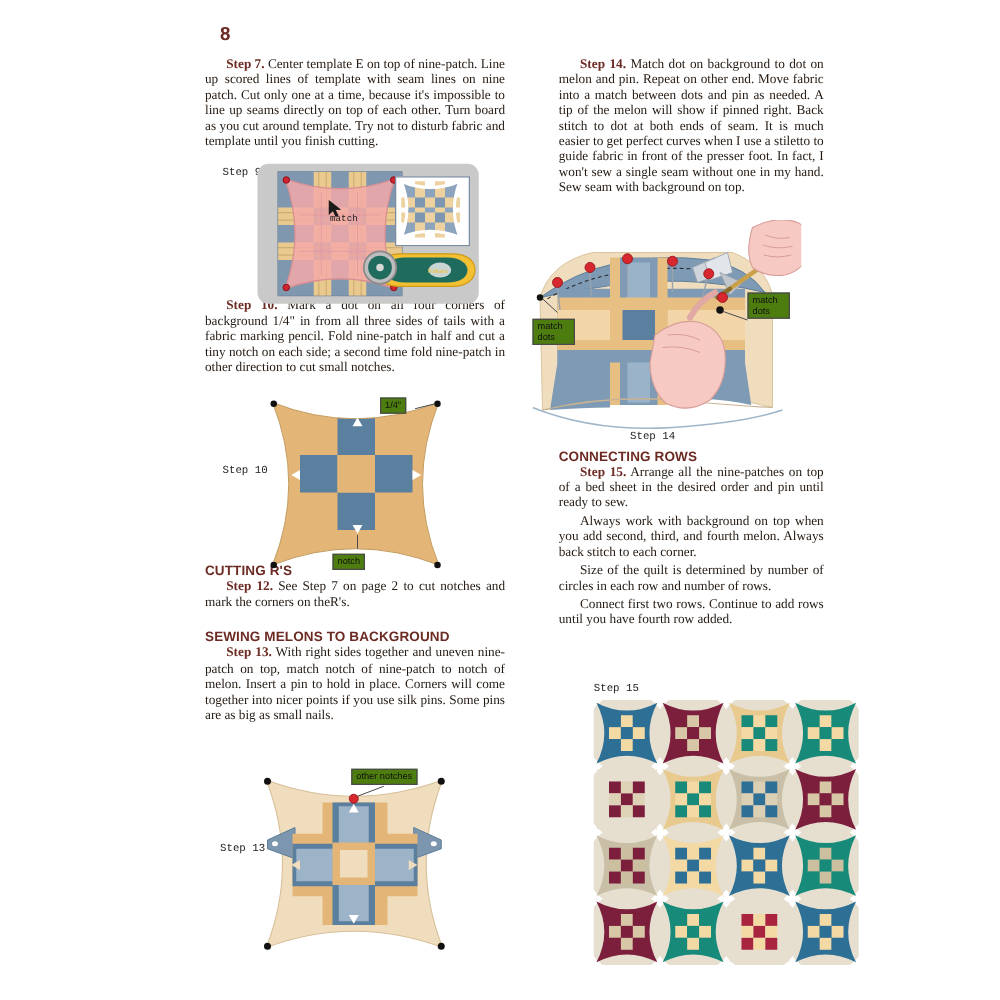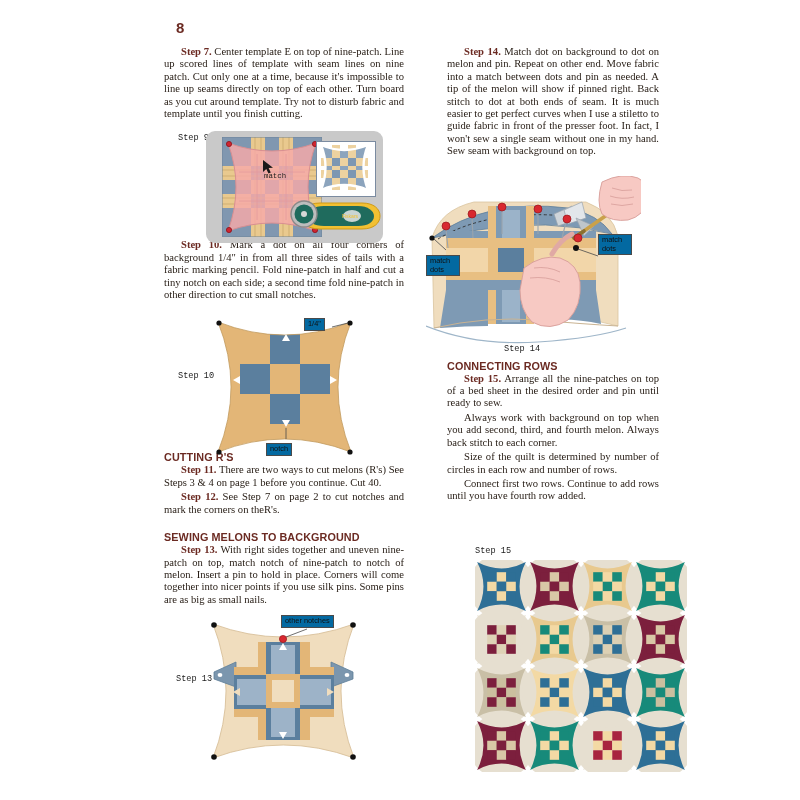--- a/index.html
+++ b/index.html
@@ -46,21 +46,21 @@
   }
   .gap-lg{height:13px;}
 
   
   .fig{position:absolute;}
   .figlabel{
     font-family:Liberation Mono, monospace;
     font-size:8.6px;color:#1b1b1b;position:absolute;white-space:nowrap;
   }
   .callout{
-    position:absolute;background:#0369a1;border:1px solid #4a4a4a;
+    position:absolute;background:#4d7c0f;border:1px solid #4a4a4a;
     font-family:"Liberation Sans", sans-serif;font-size:7.4px;
     color:#111;padding:1px 3px;line-height:8.6px;white-space:nowrap;
     z-index:40;
   }
 
   
   #fig9{left:178px;top:131px;width:205px;height:112px;}
   #fig9 .panel{
     position:absolute;left:28px;top:0;width:177px;height:112px;
     background:#c9c9c9;border-radius:9px;
@@ -108,21 +108,20 @@
 
     <p class="body"><span class="stepnum">Step 7.</span><span> Center template E on top of nine-patch. Line up scored lines of template with seam lines on nine patch. Cut only one at a time, because it's impossible to line up seams directly on top of each other.  Turn board as you cut around template. Try not to disturb fabric and template until you finish cutting.</span></p>
 
     <div style="height:117px"></div>
 
     <p class="body"><span class="stepnum">Step 10.</span><span> Mark a dot on all four corners of background 1/4" in from all three sides of tails with a fabric marking pencil.  Fold nine-patch in half and cut a tiny notch on each side; a second time fold nine-patch in other direction to cut  small notches.</span></p>
 
     <div style="height:148px"></div>
 
     <h3 class="sec">CUTTING R'S</h3>
-    <p class="body"><span class="stepnum">Step 11.</span><span> There are two ways to cut melons (R's) See Steps 3 &amp; 4 on page 1 before you continue. Cut 40.</span></p>
     <p class="body"><span class="stepnum">Step 12.</span><span>  See Step 7 on page 2 to cut notches and mark the corners on theR's.</span></p>
 
     <div class="gap-lg"></div>
 
     <h3 class="sec">SEWING MELONS TO BACKGROUND</h3>
     <p class="body"><span class="stepnum">Step 13.</span><span> With right sides together and  uneven nine-patch on top, match notch of  nine-patch to notch of melon. Insert a pin to hold in place.  Corners will come together into nicer points if you use silk pins. Some pins are as big as small nails.</span></p>
   </div>
 
   <div class="col-right">
     <p class="body"><span class="stepnum">Step 14.</span><span> Match dot on background to dot on melon and pin. Repeat on other end.   Move fabric into a match between dots and pin as needed. A tip of the melon will show if pinned right. Back stitch to dot at both ends of seam. It is much easier to get perfect curves when I use a stiletto to guide fabric in front of the presser foot. In fact, I won't sew a single seam without one in my hand. Sew seam with background on top.</span></p>

